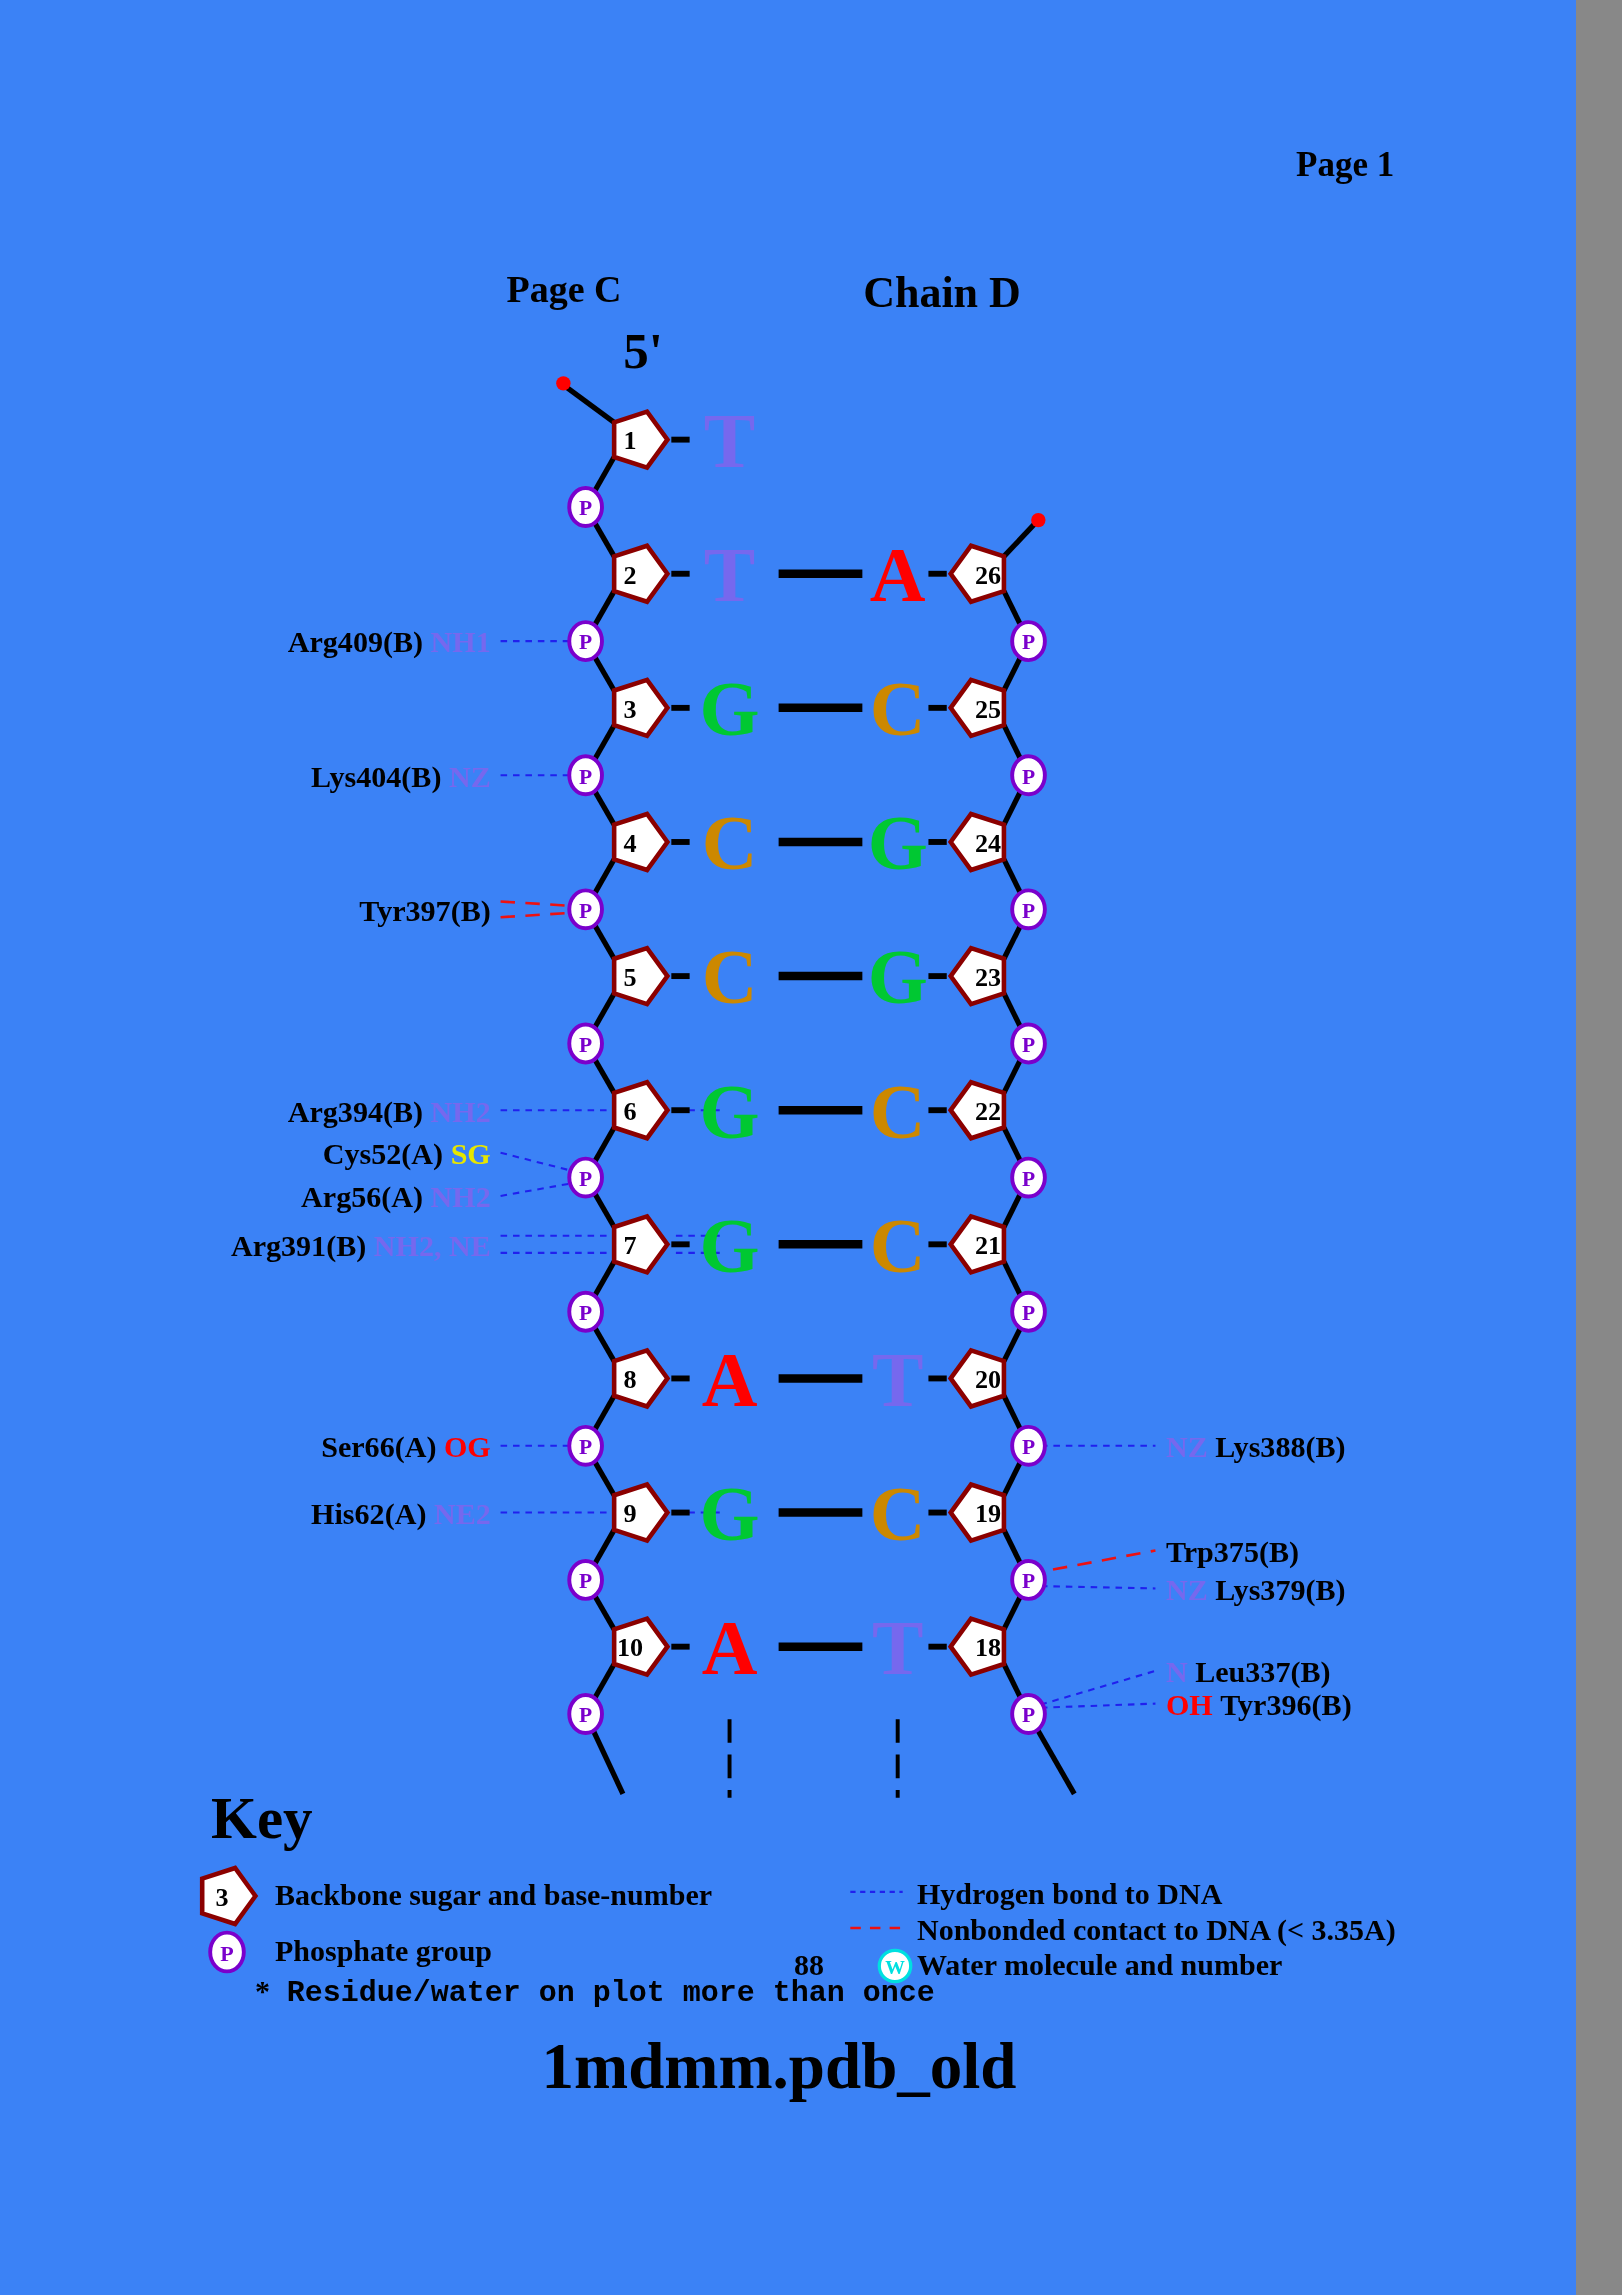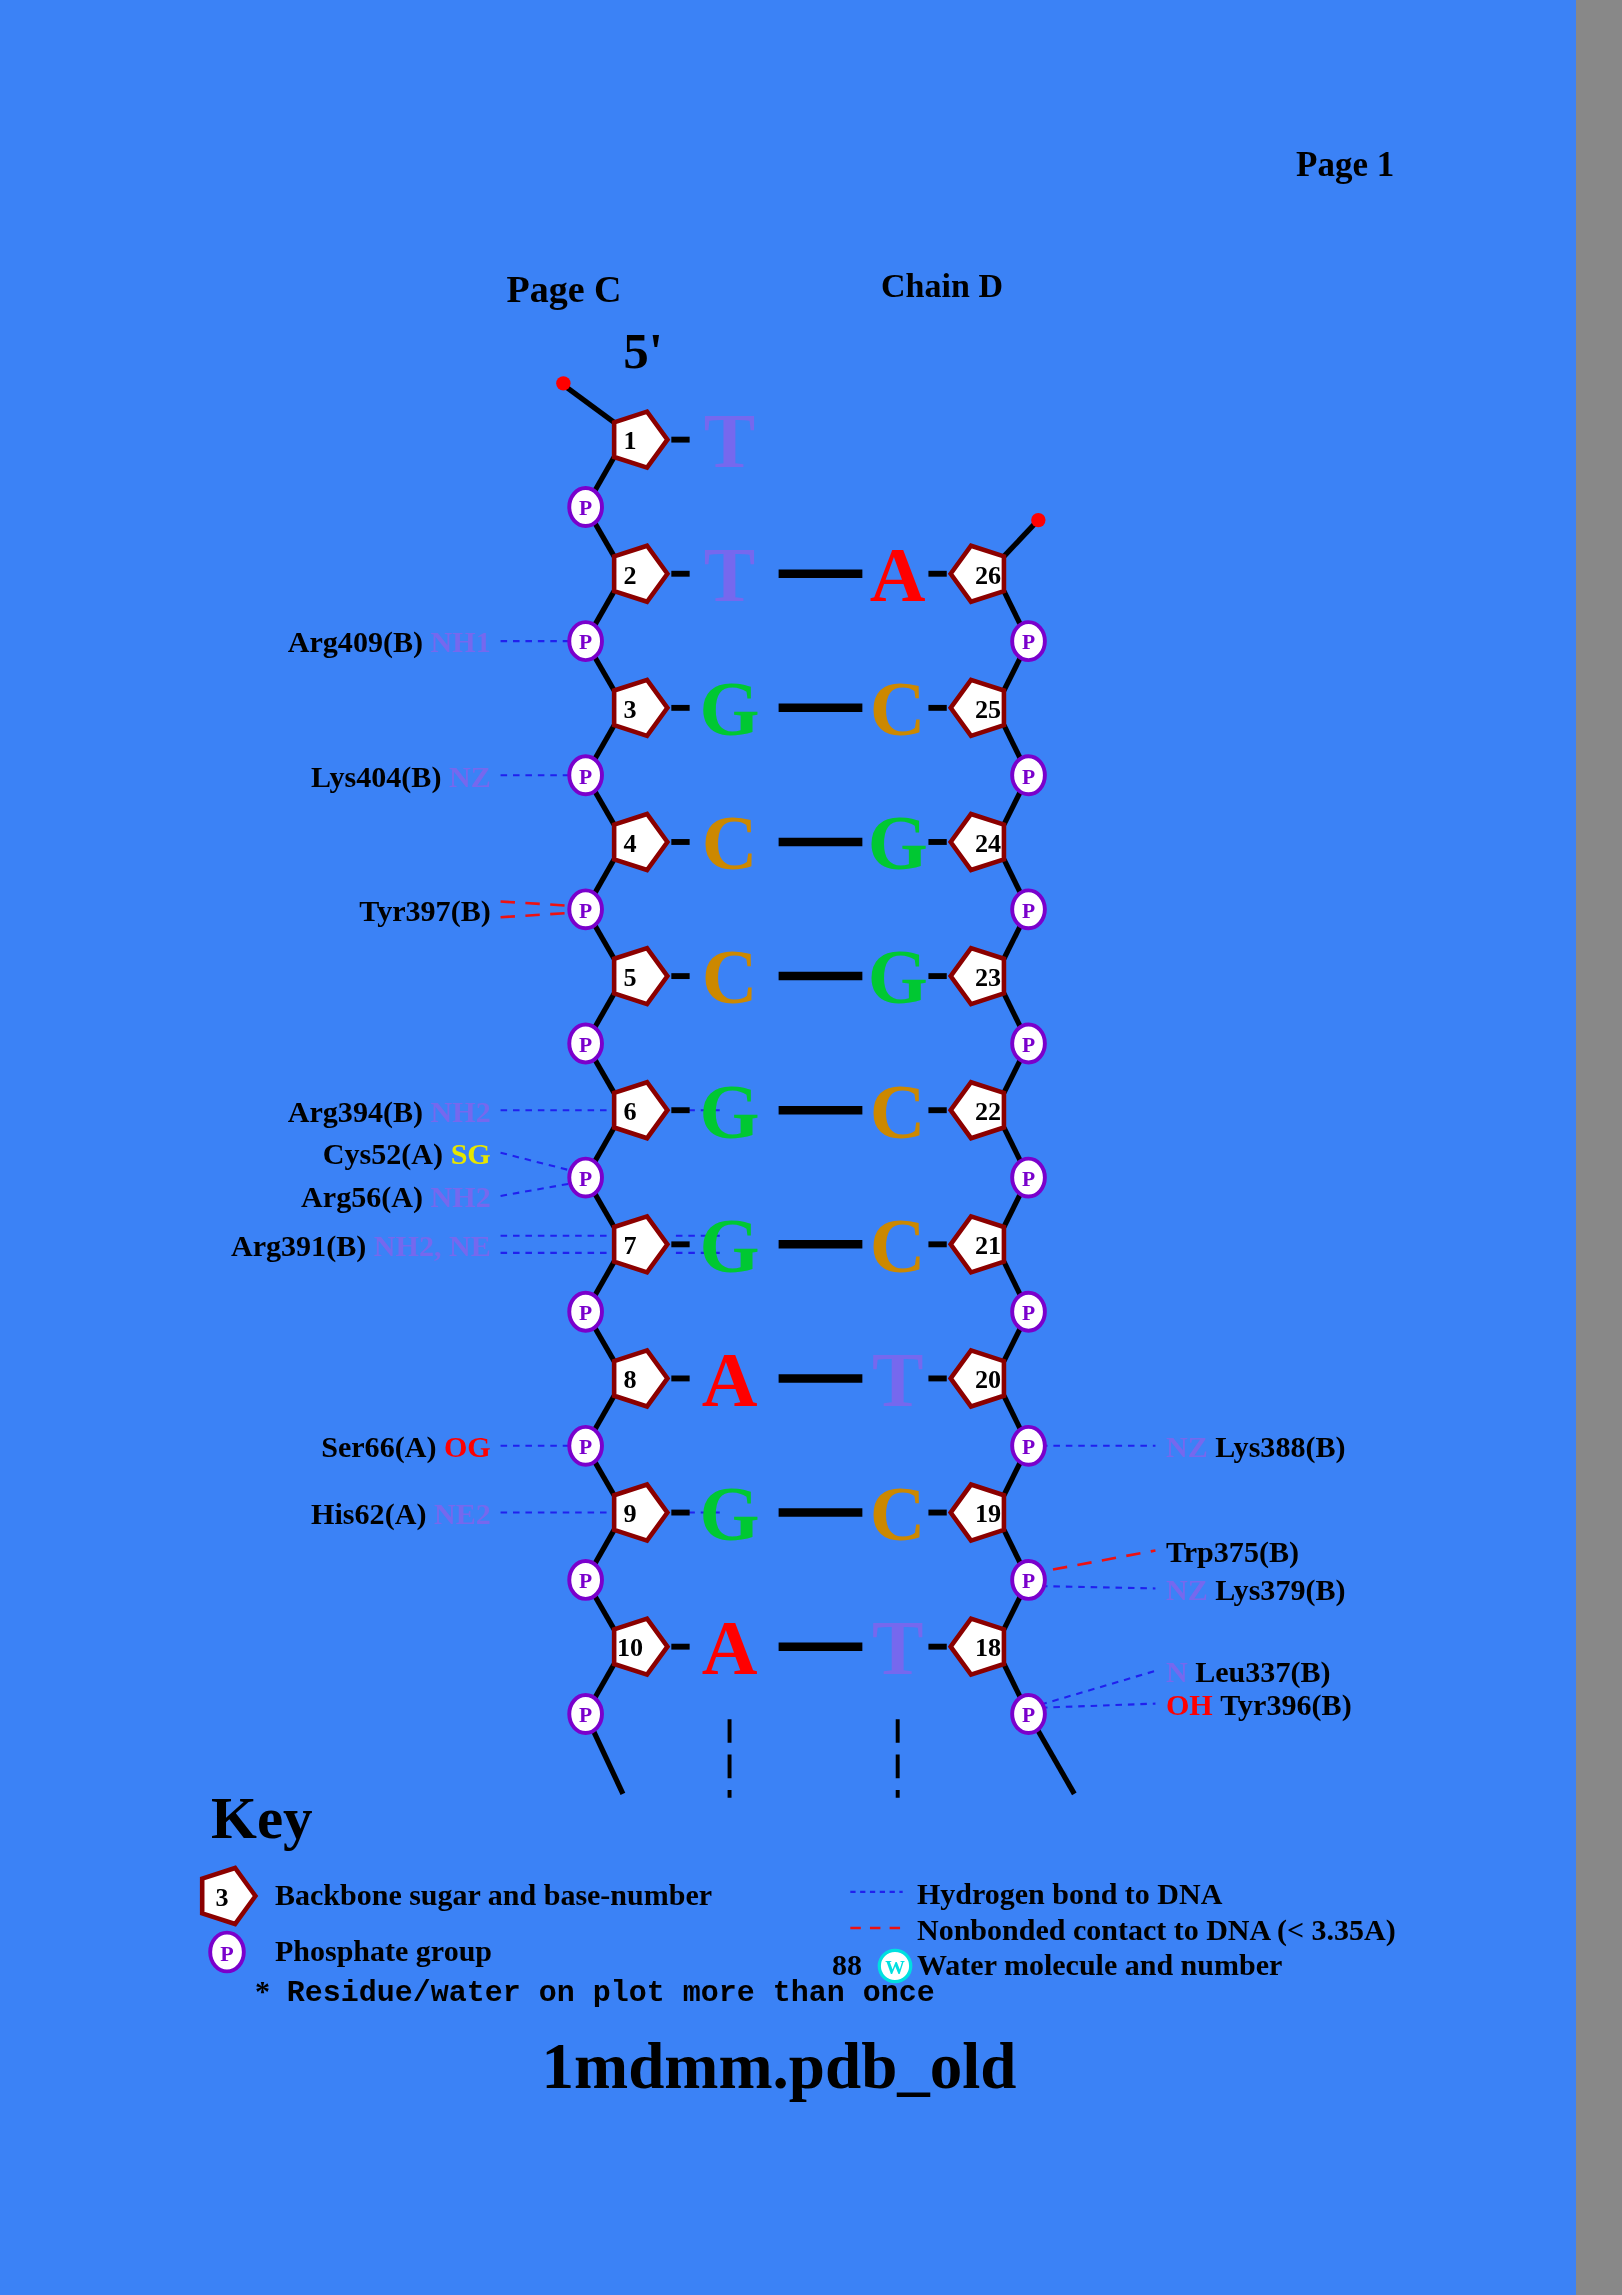--- a/index.html
+++ b/index.html
@@ -12,21 +12,21 @@
 </style>
 </head>
 <body>
 
 <div id="page">
 
   <div class="abs" style="left:1296px;top:145px;font-size:35px;">Page 1</div>
 
   <div class="abs ctr" style="left:466px;top:267px;width:196px;font-size:38px;">Page C</div>
 
-  <div class="abs ctr" style="left:844px;top:267px;width:196px;font-size:34px;">Chain D</div>
+  <div class="abs ctr" style="left:844px;top:267px;width:196px;font-size:44px;">Chain D</div>
 
   <div class="abs ctr" style="left:597px;top:322px;width:92px;font-size:51px;">5'</div>
 
   <svg id="ladder" width="1622" height="2295" viewBox="0 0 2479 3508">
       <line x1="938.6" y1="698.5" x2="895" y2="775" stroke="#000000" stroke-width="8" stroke-linecap="butt"></line>
       <line x1="895" y1="775" x2="938.6" y2="850.5" stroke="#000000" stroke-width="8" stroke-linecap="butt"></line>
       <line x1="938.6" y1="903.5" x2="895" y2="980" stroke="#000000" stroke-width="8" stroke-linecap="butt"></line>
       <line x1="895" y1="980" x2="938.6" y2="1055.5" stroke="#000000" stroke-width="8" stroke-linecap="butt"></line>
       <line x1="938.6" y1="1108.5" x2="895" y2="1185" stroke="#000000" stroke-width="8" stroke-linecap="butt"></line>
       <line x1="895" y1="1185" x2="938.6" y2="1260.5" stroke="#000000" stroke-width="8" stroke-linecap="butt"></line>
@@ -249,21 +249,21 @@
   <svg class="abs" style="left:849px;top:1888px;" width="55" height="7.9" viewBox="0 0 84 12">
     <line x1="2" y1="6" x2="82" y2="6" stroke="#2020EE" stroke-width="3.5" stroke-dasharray="8 7"></line>
   </svg>
   <div class="abs klabel" style="left:917px;top:1877px;">Hydrogen bond to DNA</div>
 
   <svg class="abs" style="left:849px;top:1924px;" width="55" height="7.9" viewBox="0 0 84 12">
     <line x1="2" y1="6" x2="82" y2="6" stroke="#EE1111" stroke-width="4" stroke-dasharray="16 14"></line>
   </svg>
   <div class="abs klabel" style="left:917px;top:1913px;">Nonbonded contact to DNA (&lt; 3.35A)</div>
 
-  <div class="abs klabel" style="left:832px;top:1948px;">88</div>
+  <div class="abs klabel" style="left:794px;top:1948px;">88</div>
   <svg class="abs" style="left:876px;top:1947px;" width="38" height="38" viewBox="0 0 58 58">
     <circle cx="29" cy="29" r="24" fill="#ffffff" stroke="#00E0E0" stroke-width="5"></circle>
     <text x="29" y="31" font-size="30" font-weight="bold" fill="#00E0E0" text-anchor="middle" dominant-baseline="central" font-family="Liberation Serif, DejaVu Serif, serif">W</text>
   </svg>
   <div class="abs klabel" style="left:917px;top:1948px;">Water molecule and number</div>
 
   <div class="abs ctr" style="left:452px;top:2029px;width:654px;font-size:65px;">1mdmm.pdb_old</div>
 </div>
 
 

